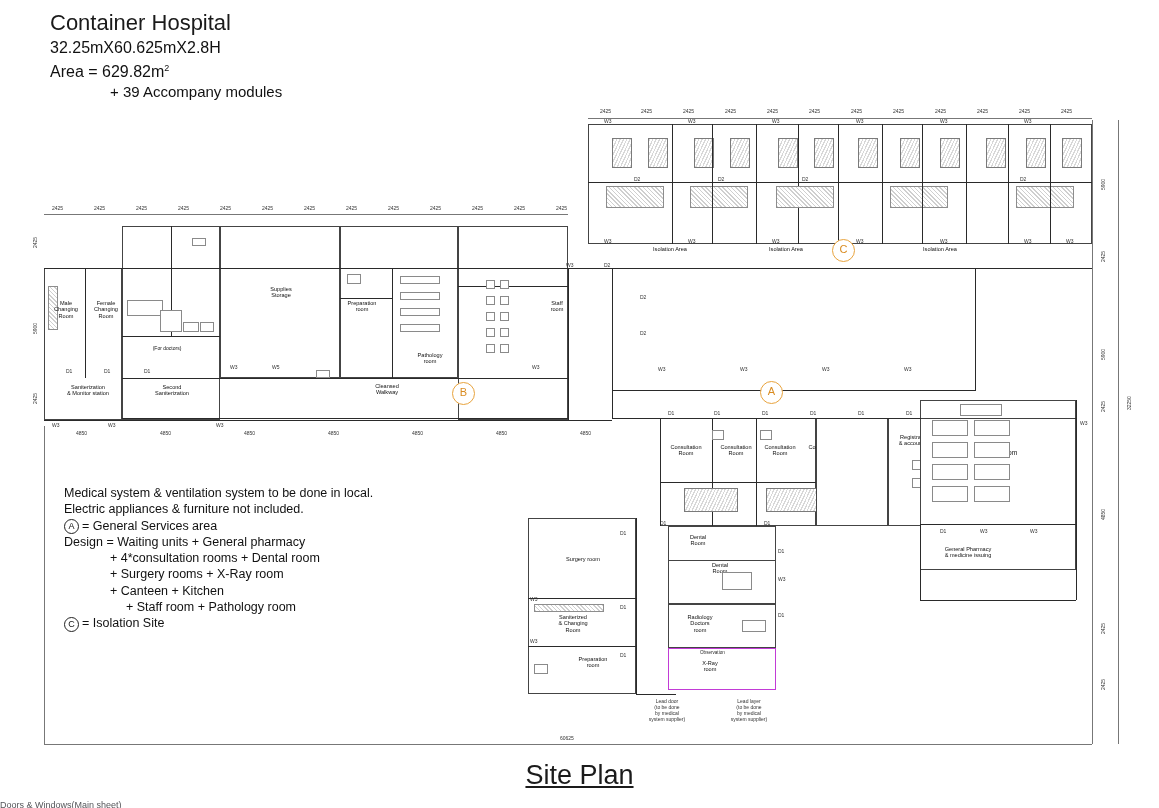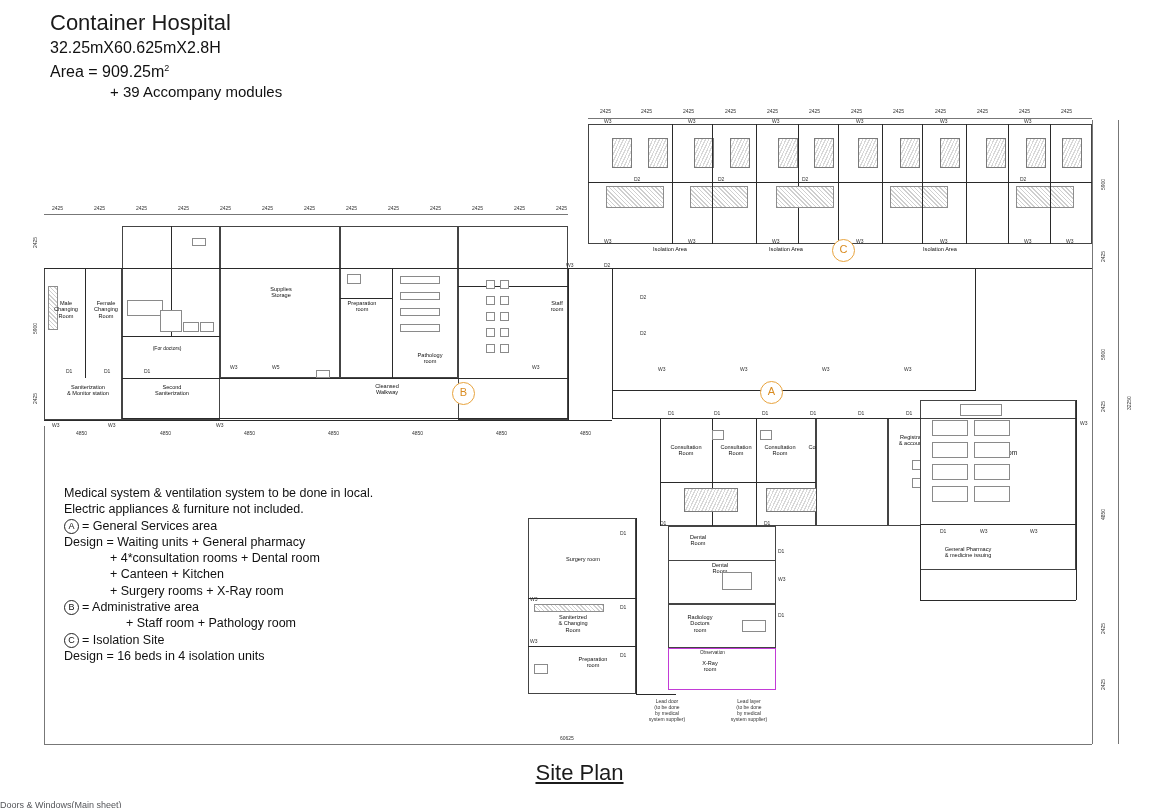--- a/index.html
+++ b/index.html
@@ -13,21 +13,21 @@
   #title-block .t3{font-size:16px;line-height:21px;}
   #title-block .t4{font-size:15px;line-height:20px;}
   #title-block .t5{font-size:15px;line-height:20px;padding-left:60px;}
   sup{font-size:9px;vertical-align:super;}
   
   #legend{left:64px;top:485px;width:420px;font-size:12.5px;line-height:16.3px;}
   #legend .row{white-space:pre;}
   .cmark{display:inline-block;width:13px;height:13px;border:1px solid #222;border-radius:50%;
          font-size:9px;line-height:13px;text-align:center;vertical-align:middle;margin-right:3px;}
   
-  #site-plan-caption{left:0;top:760px;width:1159px;text-align:center;font-size:22px;
+  #site-plan-caption{left:0;top:760px;width:1159px;text-align:center;font-size:27px;
     text-decoration:underline;color:#1b1b1b;}
   #footer-note{left:0;top:800px;font-size:9px;color:#55565a;}
   
   .wall{position:absolute;background:#2a2a2a;}
   .room{position:absolute;border:1px solid #444;box-sizing:border-box;background:#fff;}
   .lbl{position:absolute;font-size:5.6px;line-height:6.4px;color:#111;text-align:center;}
   .lbl.sm{font-size:5px;line-height:5.8px;}
   .dim{position:absolute;font-size:5px;color:#333;}
   .dimv{position:absolute;font-size:5px;color:#333;transform:rotate(-90deg);transform-origin:left top;}
   .circ{position:absolute;width:21px;height:21px;border:1.3px solid #e8a33d;border-radius:50%;
@@ -42,36 +42,34 @@
   .leadnote{position:absolute;font-size:5px;line-height:6px;color:#333;text-align:center;}
   .dimline{position:absolute;background:#777;height:1px;}
   .dimlinev{position:absolute;background:#777;width:1px;}
 </style>
 </head>
 <body>
 
 <div class="abs" id="title-block">
   <div class="t1">Container Hospital</div>
   <div class="t2">32.25mX60.625mX2.8H</div>
-  <div class="t3"><span>Area = 909.25m</span><sup>2</sup></div>
+  <div class="t3"><span>Area = 629.82m</span><sup>2</sup></div>
   <div class="t5">+ 39 Accompany modules</div>
 </div>
 
 <div class="abs" id="legend">
   <div class="row">Medical system &amp; ventilation system to be done in local.</div>
   <div class="row">Electric appliances &amp; furniture not included.</div>
   <div class="row"><span class="cmark">A</span><span>= General Services area</span></div>
   <div class="row">Design = Waiting units + General pharmacy</div>
   <div class="row" style="padding-left:46px">+ 4*consultation rooms + Dental room</div>
+  <div class="row" style="padding-left:46px">+ Surgery rooms + X-Ray room</div>
   <div class="row" style="padding-left:46px">+ Canteen + Kitchen</div>
-  <div class="row" style="padding-left:46px">+ Surgery rooms + X-Ray room</div>
-  <div class="row"><span class="cmark">B</span><span>= Administrative area</span></div>
   <div class="row" style="padding-left:62px">+ Staff room + Pathology room</div>
   <div class="row"><span class="cmark">C</span><span>= Isolation Site</span></div>
-  <div class="row">Design = 16 beds in 4 isolation units</div>
 </div>
 
 <div class="abs" id="drawing" style="left:0;top:0;width:1159px;height:760px;">
 
   <div class="dimline" style="left:44px;top:744px;width:1048px;"></div>
   <div class="dimlinev" style="left:44px;top:426px;height:318px;"></div>
   <div class="dimlinev" style="left:1092px;top:120px;height:624px;"></div>
   <div class="dim" style="left:560px;top:735px;">60625</div>
   <div class="dimv" style="left:1126px;top:410px;">32250</div>
   <div class="dimlinev" style="left:1118px;top:120px;height:624px;"></div>

